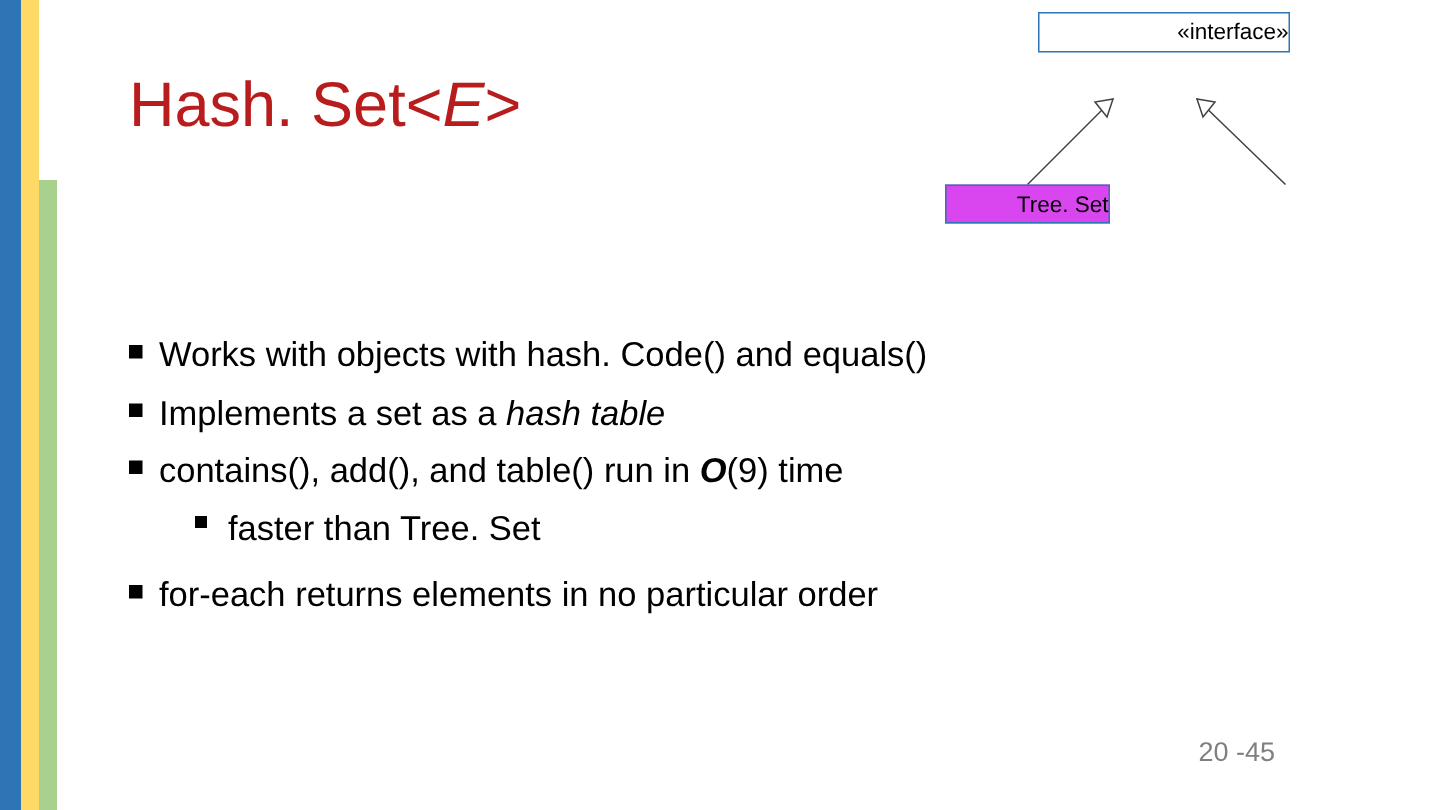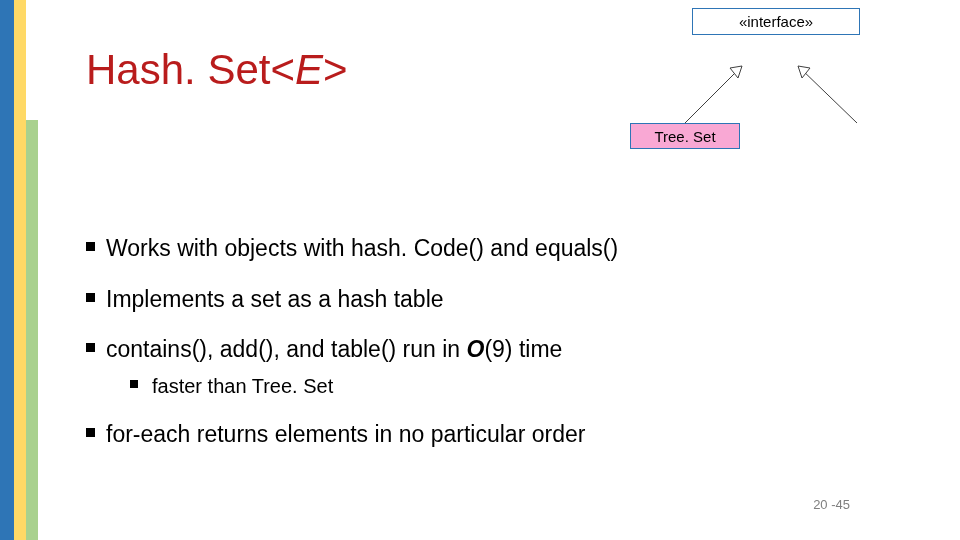--- a/index.html
+++ b/index.html
@@ -4,35 +4,35 @@
 <style>
   html,body{margin:0;padding:0}
   body{width:960px;height:540px;background:#fff;font-family:Arial,Helvetica,sans-serif;position:relative;overflow:hidden;color:#000}
   .stripe{position:absolute;left:0;top:0;height:540px}
   .s1{width:14px;background:#2e75b6;z-index:3}
   .s2{width:26px;background:#ffd966;z-index:2}
   .s3{width:38px;background:#a9d18e;top:120px;height:420px;z-index:1}
   .title{position:absolute;left:86px;top:46px;font-size:42px;color:#b91c1c}
   .title .gen{font-style:italic}
   .diagram{position:absolute;left:620px;top:8px;width:330px;height:170px}
-  .box{position:absolute;border:1px solid #2e75b6;text-align:center;font-size:15px;line-height:1.15;padding:4px 0;box-sizing:border-box}
+  .box{position:absolute;border:1px solid #2e75b6;text-align:right;font-size:15px;line-height:1.15;padding:4px 0;box-sizing:border-box}
   .iface{left:72px;top:0;width:168px;background:#fff}
-  .leaf{top:115px;width:110px;height:26px;background:#f9a8d4;padding-top:4px}
+  .leaf{top:115px;width:110px;height:26px;background:#d946ef;padding-top:4px}
   .tree{left:10px}
   .hash{left:182px}
   .content{position:absolute;left:86px;top:215px;right:30px;font-size:23px;line-height:1.5}
   .b1{list-style:none;padding:0;margin:0}
-  .b1>li{padding-left:20px;position:relative;margin:16px 0}
+  .b1>li{padding-left:20px;position:relative;margin:4px 0}
   .b1>li::before{content:"";position:absolute;left:0;top:11px;width:9px;height:9px;background:#000}
   .b2{list-style:none;padding:0;margin:4px 0 10px 0}
-  .b2>li{padding-left:22px;position:relative;font-size:20px;margin-left:24px}
+  .b2>li{padding-left:22px;position:relative;font-size:23px;margin-left:24px}
   .b2>li::before{content:"";position:absolute;left:0;top:9px;width:8px;height:8px;background:#000}
-  .it{}
+  .it{font-style:italic}
   .bi{font-style:italic;font-weight:bold}
-  .pageno{position:absolute;right:110px;bottom:28px;font-size:13px;color:#7f7f7f}
+  .pageno{position:absolute;right:110px;bottom:28px;font-size:18px;color:#7f7f7f}
   svg.arrows{position:absolute;left:0;top:0}
 </style>
 </head>
 <body>
 
 <div class="stripe s3"></div>
 <div class="stripe s2"></div>
 <div class="stripe s1"></div>
 
 <div class="title">

